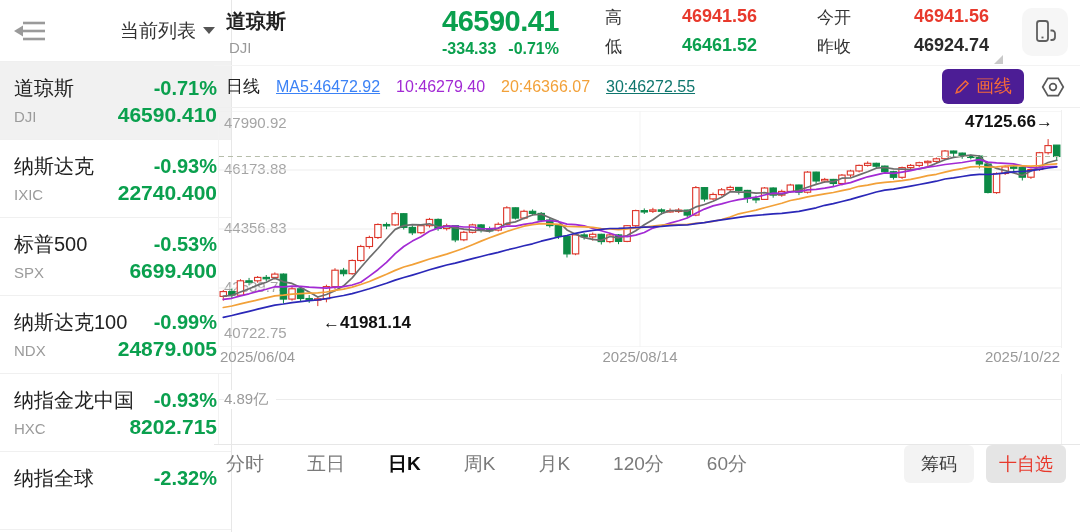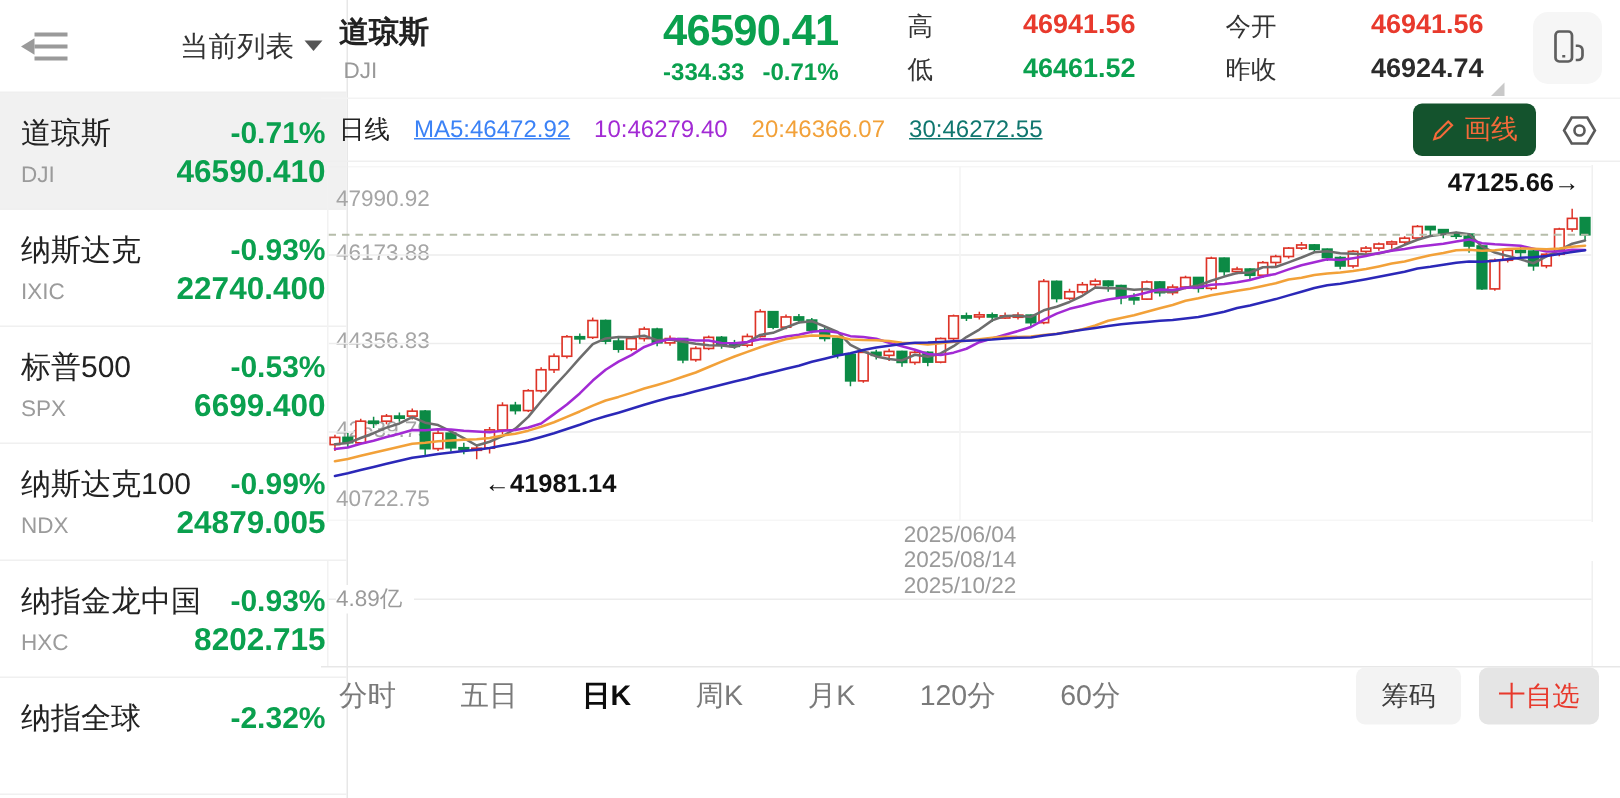--- a/index.html
+++ b/index.html
@@ -47,35 +47,35 @@
     border-bottom:9px solid #c9c9c9; border-left:9px solid transparent; }
   .hd-spacer { flex:1; }
   .rotate-btn { width:46px; height:48px; background:#f6f6f6; border-radius:10px;
     display:flex; align-items:center; justify-content:center; cursor:pointer; }
 
   .tb { height:42px; display:flex; align-items:center; padding:0 14px 0 12px;
     border-bottom:1px solid #efefef; font-size:16px; }
   .tb-period { font-size:17px; color:#222; margin-right:16px; }
   .tb .ma { margin-right:16px; font-weight:500; }
   .tb-spacer { flex:1; }
-  .draw-btn { background:#14532d; color:#f46a3a; border-radius:6px; font-size:18px;
+  .draw-btn { background:#4c1d95; color:#f46a3a; border-radius:6px; font-size:18px;
     padding:5px 12px 6px; display:flex; align-items:center; gap:5px; cursor:pointer; margin-right:16px; }
   .hex-btn { cursor:pointer; display:flex; align-items:center; }
 
   #chart-panel { position:relative; margin:2px 18px 0 4px; height:238px;
     border-left:1px solid #f2f2f2; border-right:1px solid #f0f0f0; }
   #ksvg { position:absolute; left:0; top:1px; width:100%; height:236px; z-index:2; }
   .ylab { position:absolute; left:5px; font-size:15px; color:#a5a5a5; z-index:1; }
-  .yl0{top:14px}.yl1{top:50px}.yl2{top:109px}.yl3{top:168px}.yl4{top:214px}
+  .yl0{top:4px}.yl1{top:50px}.yl2{top:109px}.yl3{top:168px}.yl4{top:214px}
   .anno { position:absolute; z-index:3; font-size:17px; font-weight:bold; color:#111; }
   .anno-low { left:104px; top:203px; }
   .anno-high { right:8px; top:2px; }
 
   .xaxis { height:24px; margin:0 18px 0 4px; display:flex; justify-content:space-between;
-    align-items:center; font-size:15px; color:#9a9a9a; padding:0 2px;flex-direction:column; }
+    font-size:15px; color:#9a9a9a; padding:0 2px; }
 
   .vol-tb { height:34px; display:flex; align-items:center; gap:14px; padding:0 12px; font-size:15px; }
   .vol-chip { background:#f1f1f1; border-radius:4px; padding:4px 9px; color:#333;
     display:flex; align-items:center; gap:7px; cursor:pointer; }
   .tri-sm { width:0; height:0; border-left:5px solid transparent; border-right:5px solid transparent;
     border-top:6px solid #888; }
   #vol-panel { position:relative; margin:2px 18px 0 4px; height:70px;
     border-left:1px solid #f2f2f2; border-right:1px solid #f0f0f0; }
   .vol-grid { position:absolute; left:0; right:0; top:25px; border-top:1px solid #ececec; }
   .vol-scale { position:absolute; left:5px; top:16px; font-size:15px; color:#9a9a9a;

